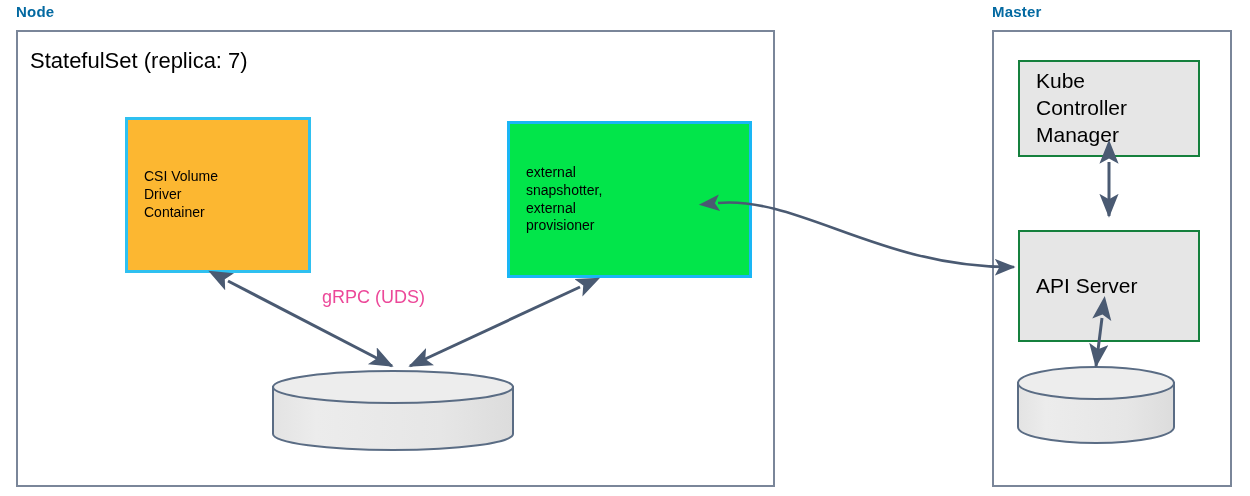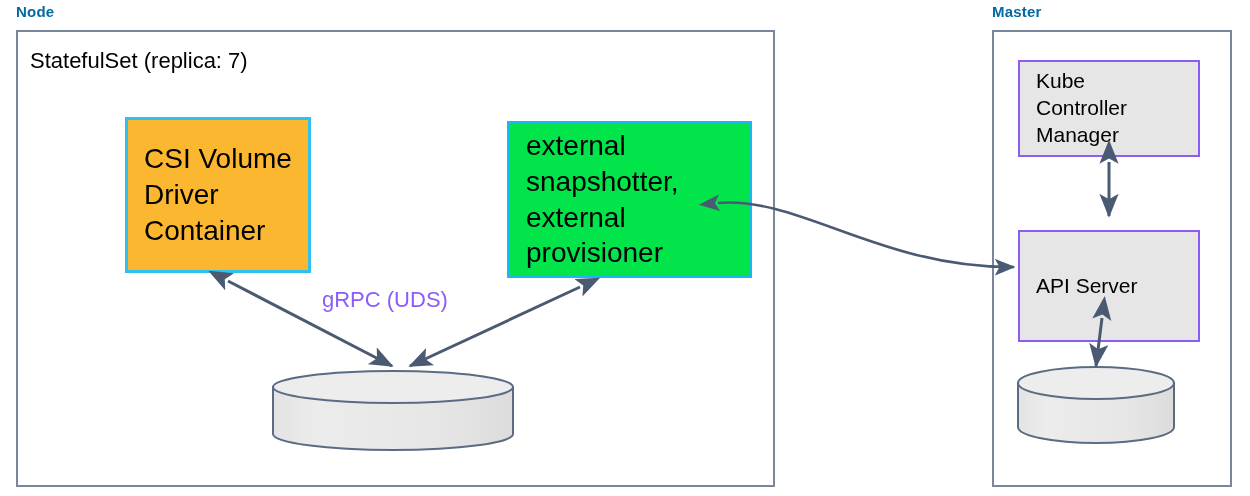--- a/index.html
+++ b/index.html
@@ -36,43 +36,43 @@
     white-space: nowrap;
   }
   .node-box {
     position: absolute;
     box-sizing: border-box;
     display: flex;
     align-items: center;
     justify-content: flex-start;
   }
   .node-box .node-text {
-    font-size: 28px;
+    font-size: 14px;
     line-height: 1.28;
     color: #000000;
     padding-left: 16px;
     white-space: pre-line;
   }
   .box-orange {
     background: #fcb731;
     border: 3px solid #2fc0f0;
   }
   .box-green {
     background: #02e54a;
     border: 3px solid #1ab6f5;
   }
   .box-gray {
     background: #e6e6e6;
-    border: 2px solid #8b5cf6;
+    border: 2px solid #15803d;
   }
   .box-gray .node-text { font-size: 21px; }
   .edge-label {
     position: absolute;
-    font-size: 22px;
-    color: #8b5cf6;
+    font-size: 18px;
+    color: #ec4899;
     white-space: nowrap;
   }
   svg.overlay {
     position: absolute;
     left: 0;
     top: 0;
     width: 1250px;
     height: 496px;
     pointer-events: none;
   }

